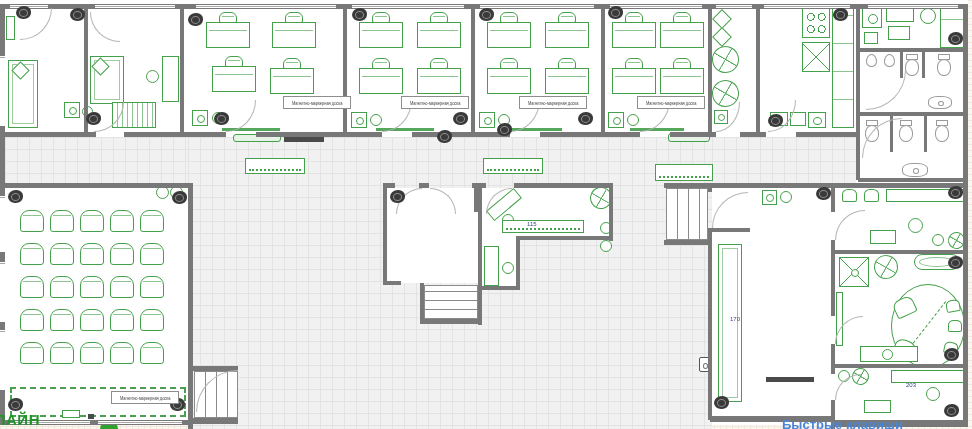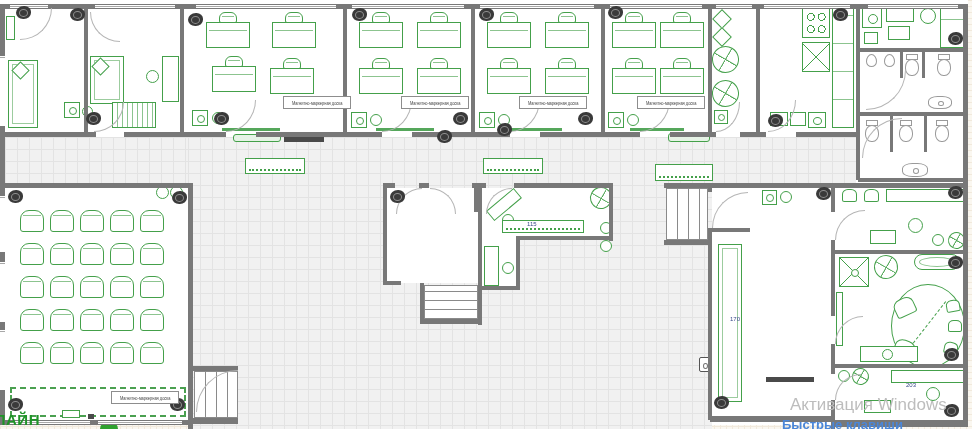--- a/index.html
+++ b/index.html
@@ -385,15 +385,14 @@
         <span>Магнитно-маркерная доска</span>
       </div>
       <div class="it labelbox" style="left: 111px; top: 391px; width: 68px; height: 13px;">
         <span>Магнитно-маркерная доска</span>
       </div>
       <div class="it dim" style="left: 527px; top: 221px; width: 30px; height: 8px;">115</div>
       <div class="it dim" style="left: 730px; top: 316px; width: 30px; height: 8px;">170</div>
       <div class="it dim" style="left: 906px; top: 382px; width: 30px; height: 8px;">203</div>
     </div>
   <div class="it logo" style="left:-5px;top:411px">ЛАЙН</div>
-  <div class="it wm1" style="left:790px;top:395px">Активация Windows</div>
   <div class="it wm2" style="left:782px;top:417px">Быстрые клавиши</div>
 </div>
 
 </body></html>

